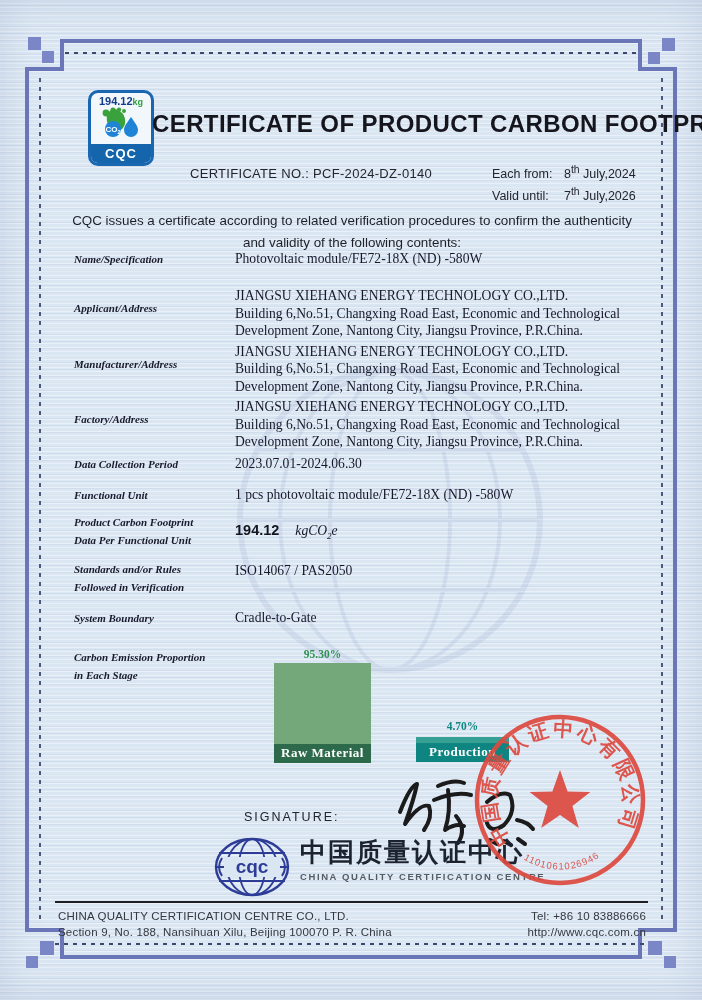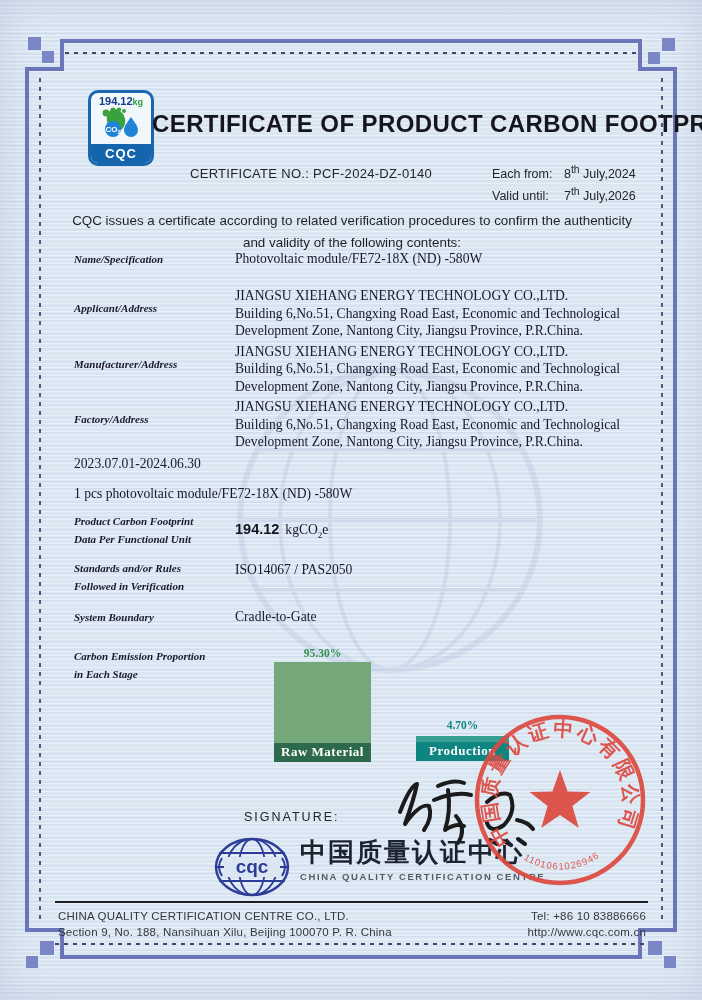--- a/index.html
+++ b/index.html
@@ -61,21 +61,21 @@
   .r2, .r3 { margin-bottom:3px; }
   .r4 { margin-bottom:4px; }
   .r5 { margin-bottom:13px; }
   .r6 { margin-bottom:9px; }
   .r7 { margin-bottom:11px; }
   .r7 .fvalue { padding-top:9px; }
   .r8 { margin-bottom:13px; }
   .r8 .fvalue { padding-top:2px; }
   .r9 { margin-bottom:21px; }
   .pcf-num { font-family:"Liberation Sans", sans-serif; font-weight:bold; font-size:14.5px; color:#121420; }
-  .pcf-unit { margin-left:6px; }
+  .pcf-unit { font-style:italic; margin-left:16px; }
   .pcf-unit sub { font-size:9px; }
 
   
   .chart { position:relative; height:128px; }
   .pct { position:absolute; font-weight:bold; font-size:11.5px; text-align:center; }
   .pct1 { left:39px; width:97px; top:-2px; color:#2f9152; }
   .pct2 { left:181px; width:93px; top:70px; color:#0f8781; }
   .bar1 { position:absolute; left:39px; top:15px; width:97px; height:81px; background:#74a87b; }
   .bar2 { position:absolute; left:181px; top:89px; width:93px; height:6px; background:#35a093; }
   .band { position:absolute; height:19px; color:#fff; font-weight:bold; font-size:13px;
@@ -188,23 +188,25 @@
     </div>
     <div class="frow r4">
       <div class="flabel">Factory/Address</div>
       <div class="fvalue">
         <div>JIANGSU XIEHANG ENERGY TECHNOLOGY CO.,LTD.</div>
         <div>Building 6,No.51, Changxing Road East, Economic and Technological</div>
         <div>Development Zone, Nantong City, Jiangsu Province, P.R.China.</div>
       </div>
     </div>
     <div class="frow r5">
+      <div class="flabel">Data Collection Period</div>
       <div class="fvalue">2023.07.01-2024.06.30</div>
     </div>
     <div class="frow r6">
+      <div class="flabel">Functional Unit</div>
       <div class="fvalue">1 pcs photovoltaic module/FE72-18X  (ND)  -580W</div>
     </div>
     <div class="frow r7">
       <div class="flabel">
         <div>Product Carbon Footprint</div>
         <div>Data Per Functional Unit</div>
       </div>
       <div class="fvalue">
         <span class="pcf-num">194.12</span><span class="pcf-unit"><span>kgCO</span><sub>2</sub><span>e</span></span>
       </div>

